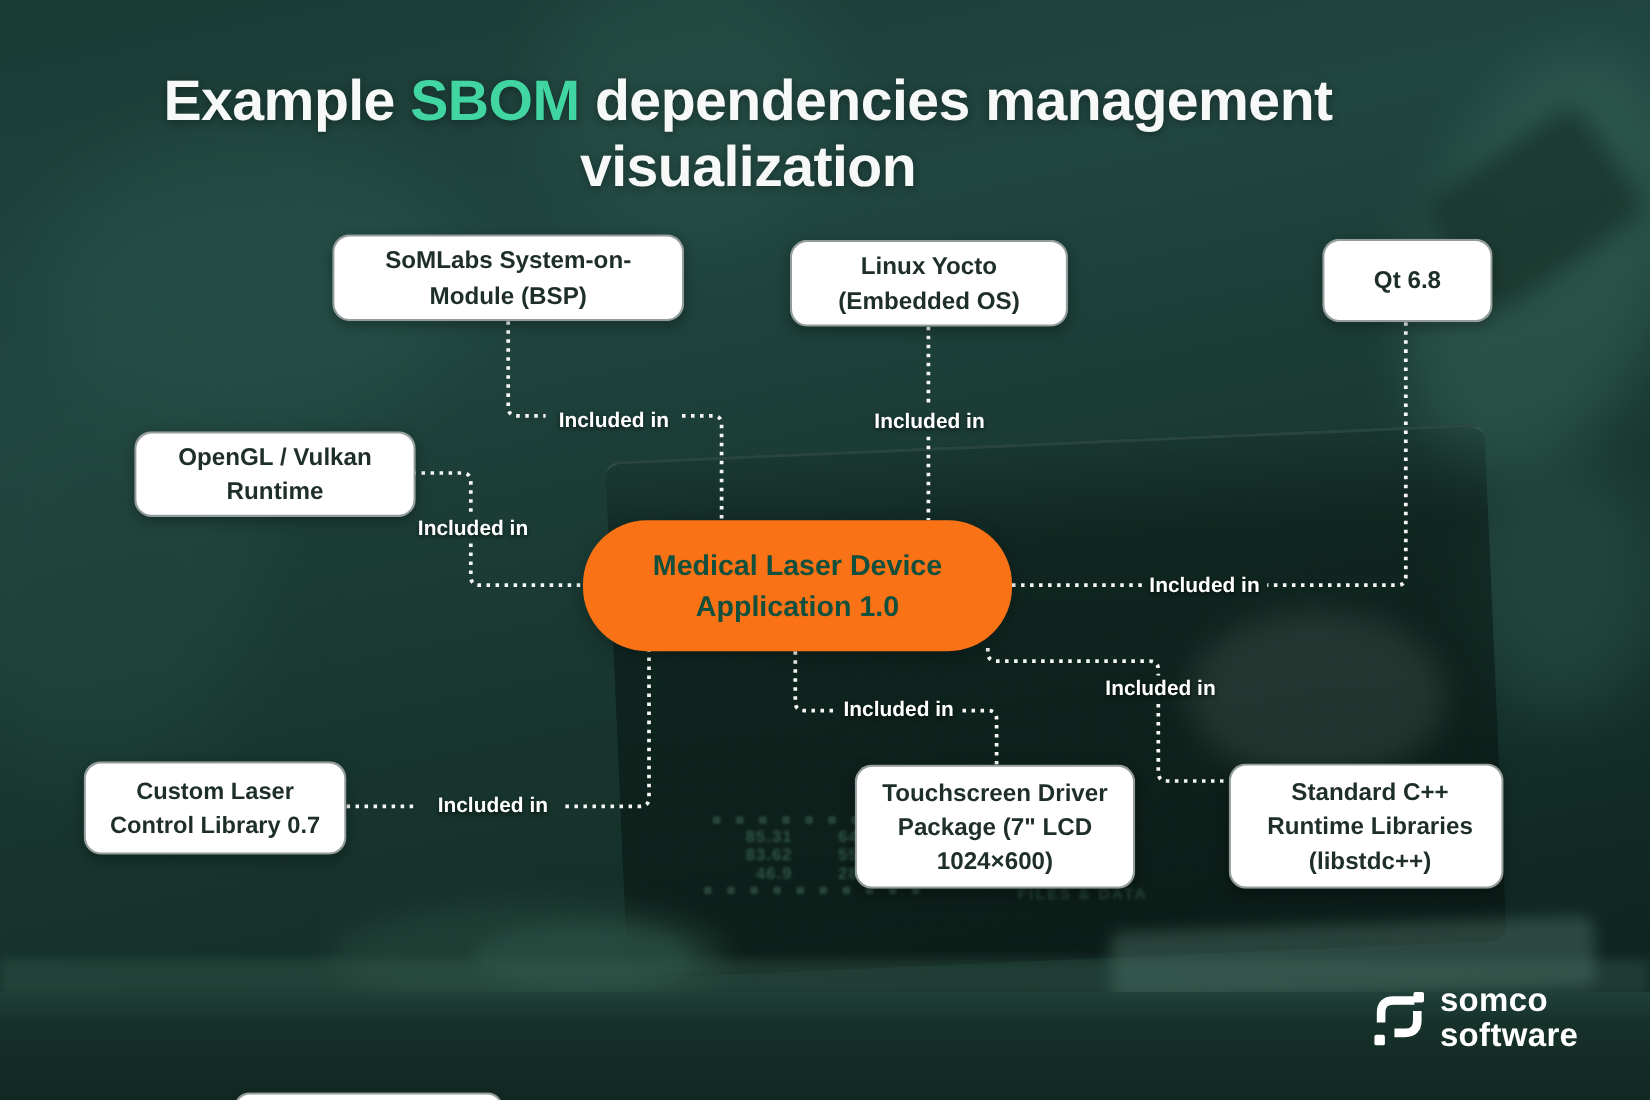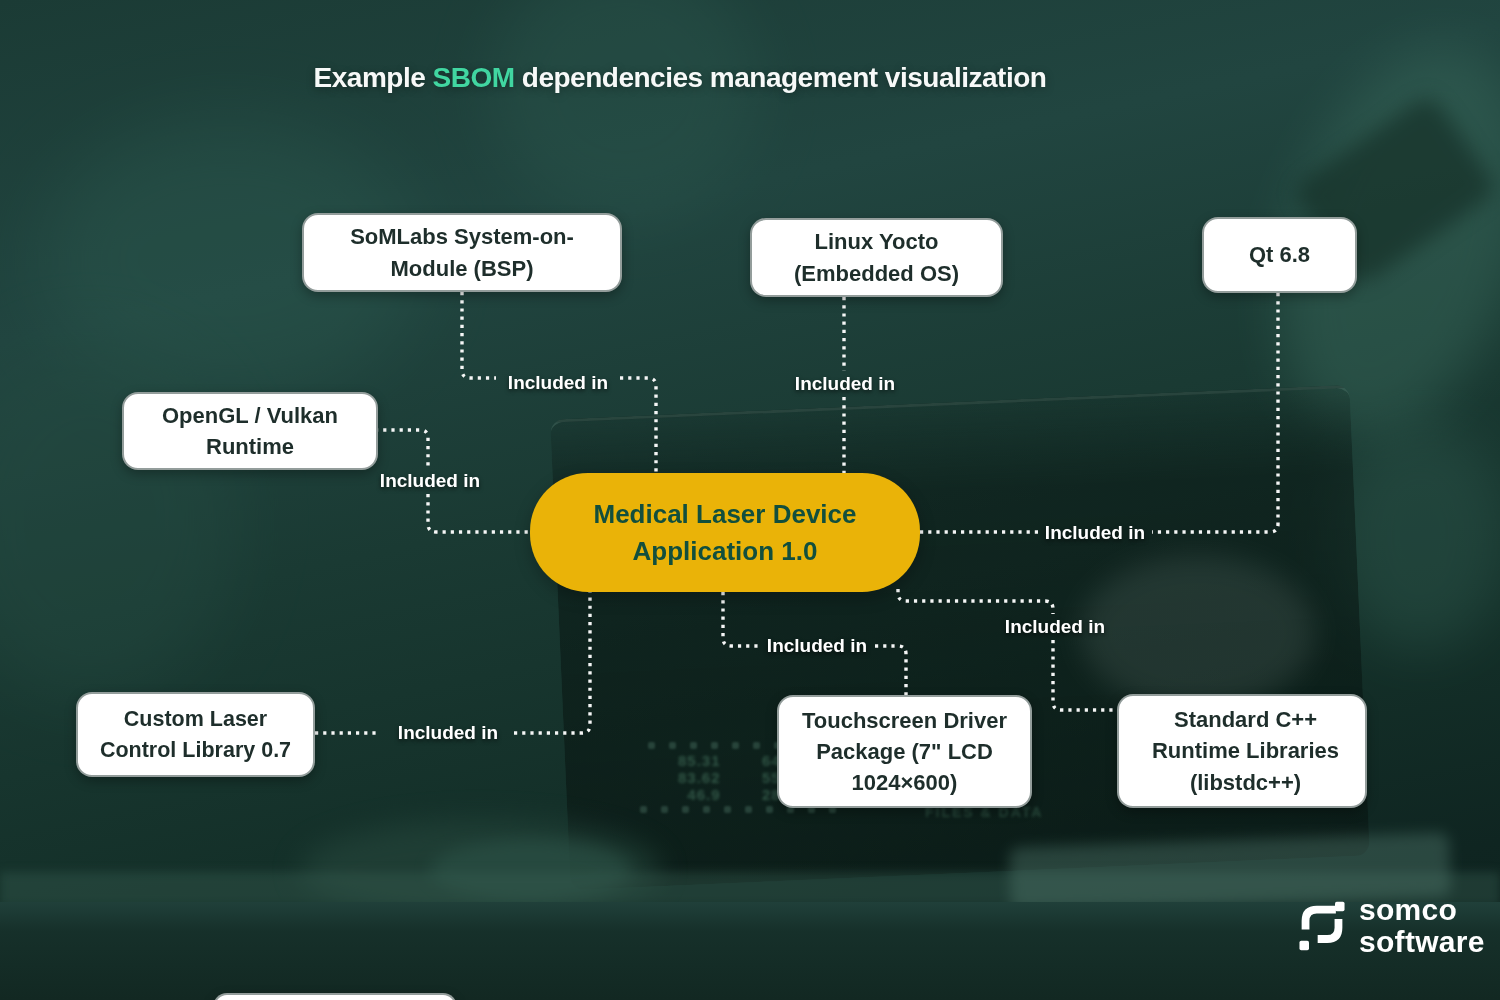--- a/index.html
+++ b/index.html
@@ -31,44 +31,44 @@
     position:absolute;color:#4d8068;font-weight:bold;font-size:15px;
     opacity:.55;filter:blur(1.6px);letter-spacing:1px;white-space:pre;
   }
   .screen-caption{
     position:absolute;left:925px;top:804px;color:#4d8068;font-weight:bold;font-size:14px;
     opacity:.4;filter:blur(1.5px);letter-spacing:2px;
   }
   
   .title{
     position:absolute;left:0;top:62px;width:1360px;text-align:center;
-    font-size:28px;font-weight:bold;color:#f7f9f8;letter-spacing:-0.5px;
+    font-size:52px;font-weight:bold;color:#f7f9f8;letter-spacing:-0.5px;
     text-shadow:0 2px 8px rgba(0,0,0,.35);
   }
   .title .hl{color:#41d6a1;}
   #connectors{position:absolute;left:0;top:0;}
   .edge-label{
     position:absolute;transform:translate(-50%,-50%);
     color:#ffffff;font-weight:bold;font-size:19px;white-space:nowrap;
     text-shadow:0 2px 4px rgba(0,0,0,.6);
   }
   .node{
     position:absolute;background:#ffffff;border-radius:16px;
     display:flex;align-items:center;justify-content:center;text-align:center;
     font-weight:bold;font-size:22px;color:#1e2e2b;line-height:1.42;
     box-shadow:0 4px 12px rgba(0,0,0,.3);border:2px solid rgba(16,38,33,.45);
     box-sizing:border-box;padding:0 12px;
   }
   .node-central{
-    background:#eab308;color:#124f3d;border-radius:58px;
+    background:#f97316;color:#124f3d;border-radius:58px;
     font-size:26px;border:none;box-shadow:0 6px 16px rgba(0,0,0,.25);
   }
   .node-partial{border-radius:14px;}
   .logo{
-    position:absolute;left:1296px;top:894px;display:flex;align-items:center;gap:11px;
+    position:absolute;left:1246px;top:894px;display:flex;align-items:center;gap:11px;
   }
   .logo-text{color:#ffffff;font-weight:bold;font-size:30px;line-height:32px;letter-spacing:.3px;}
 </style>
 </head>
 <body>
 
 <div class="bg-layer">
   <div class="blob" style="left:40px;top:120px;width:380px;height:280px;background:#2c5a4f;opacity:.4;filter:blur(36px);"></div>
   <div class="blob" style="left:490px;top:-40px;width:270px;height:260px;background:#2b574d;opacity:.4;filter:blur(30px);"></div>
   <div class="blob" style="left:-60px;top:340px;width:300px;height:360px;background:#274f45;opacity:.35;filter:blur(34px);"></div>
@@ -132,21 +132,21 @@
 
 <div class="edge-label" style="left:558px;top:383px;">Included in</div>
 <div class="edge-label" style="left:845px;top:384px;">Included in</div>
 <div class="edge-label" style="left:1095px;top:533px;">Included in</div>
 <div class="edge-label" style="left:430px;top:481px;">Included in</div>
 <div class="edge-label" style="left:448px;top:733px;">Included in</div>
 <div class="edge-label" style="left:817px;top:646px;">Included in</div>
 <div class="edge-label" style="left:1055px;top:627px;">Included in</div>
 
 <div class="node" style="left:302px;top:213px;width:320px;height:79px;">SoMLabs System-on-Module (BSP)</div>
-<div class="node" style="left:718px;top:218px;width:253px;height:79px;margin-left:32px;">Linux Yocto (Embedded OS)</div>
+<div class="node" style="left:718px;top:218px;width:253px;height:79px;">Linux Yocto (Embedded OS)</div>
 <div class="node" style="left:1202px;top:217px;width:155px;height:76px;">Qt 6.8</div>
 <div class="node" style="left:78px;top:392px;width:256px;height:78px;margin-left:44px;">OpenGL / Vulkan Runtime</div>
 <div class="node" style="left:76px;top:692px;width:239px;height:85px;font-size:21.5px;">Custom Laser Control Library 0.7</div>
 <div class="node" style="left:777px;top:695px;width:255px;height:113px;">Touchscreen Driver Package (7" LCD 1024×600)</div>
 <div class="node" style="left:1117px;top:694px;width:250px;height:114px;padding-left:19px;">Standard C++ Runtime Libraries (libstdc++)</div>
 <div class="node node-central" style="left:530px;top:473px;width:390px;height:119px;">Medical Laser Device Application 1.0</div>
 <div class="node node-partial" style="left:213px;top:993px;width:244px;height:40px;"></div>
 
 <div class="logo">
   <svg width="52" height="52" viewBox="0 0 60 60">

